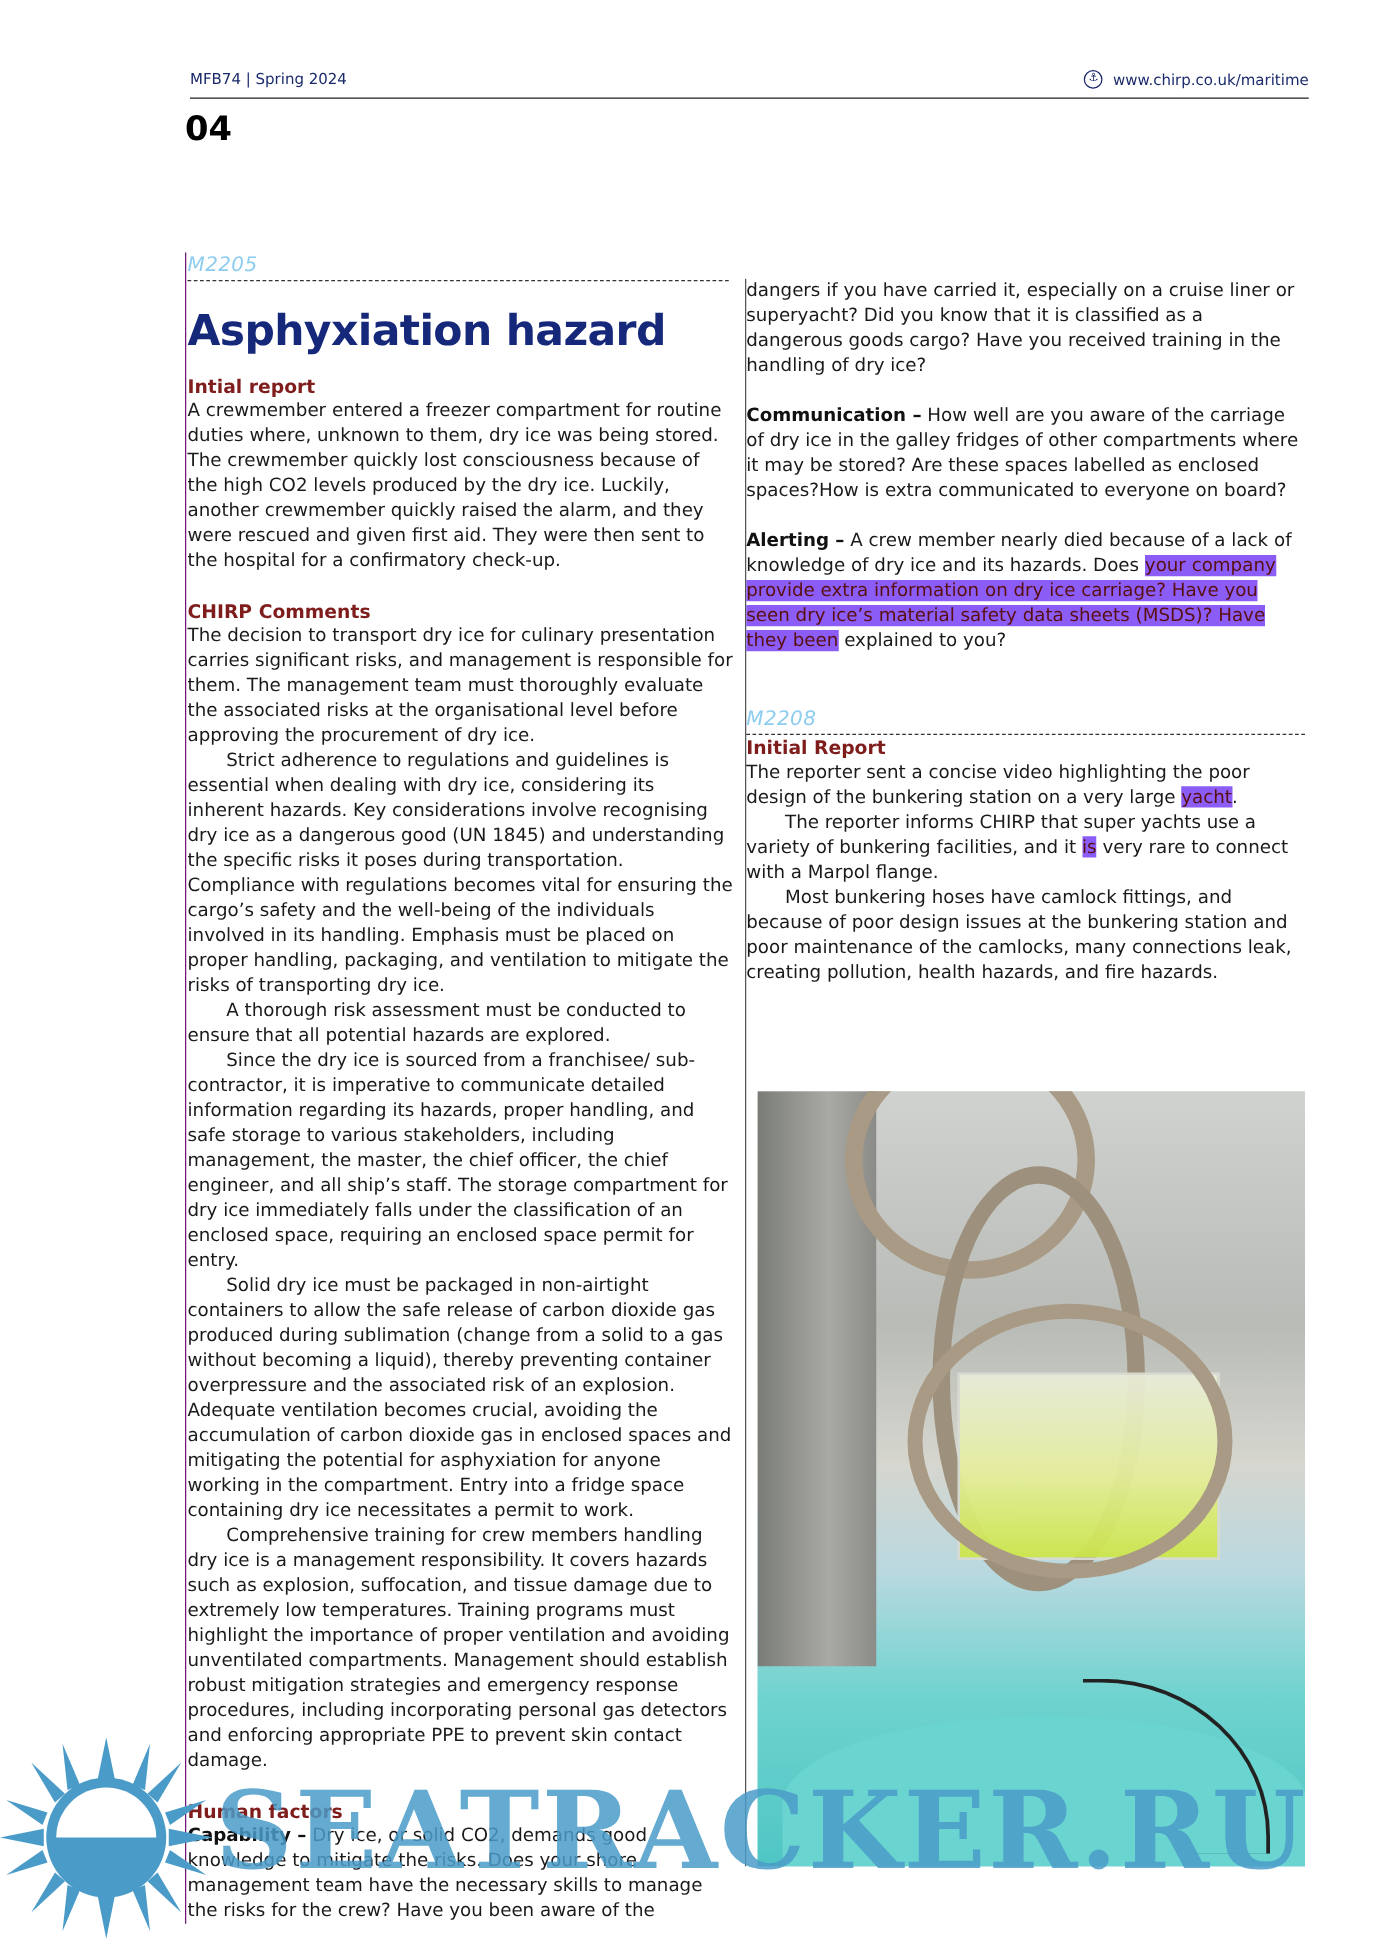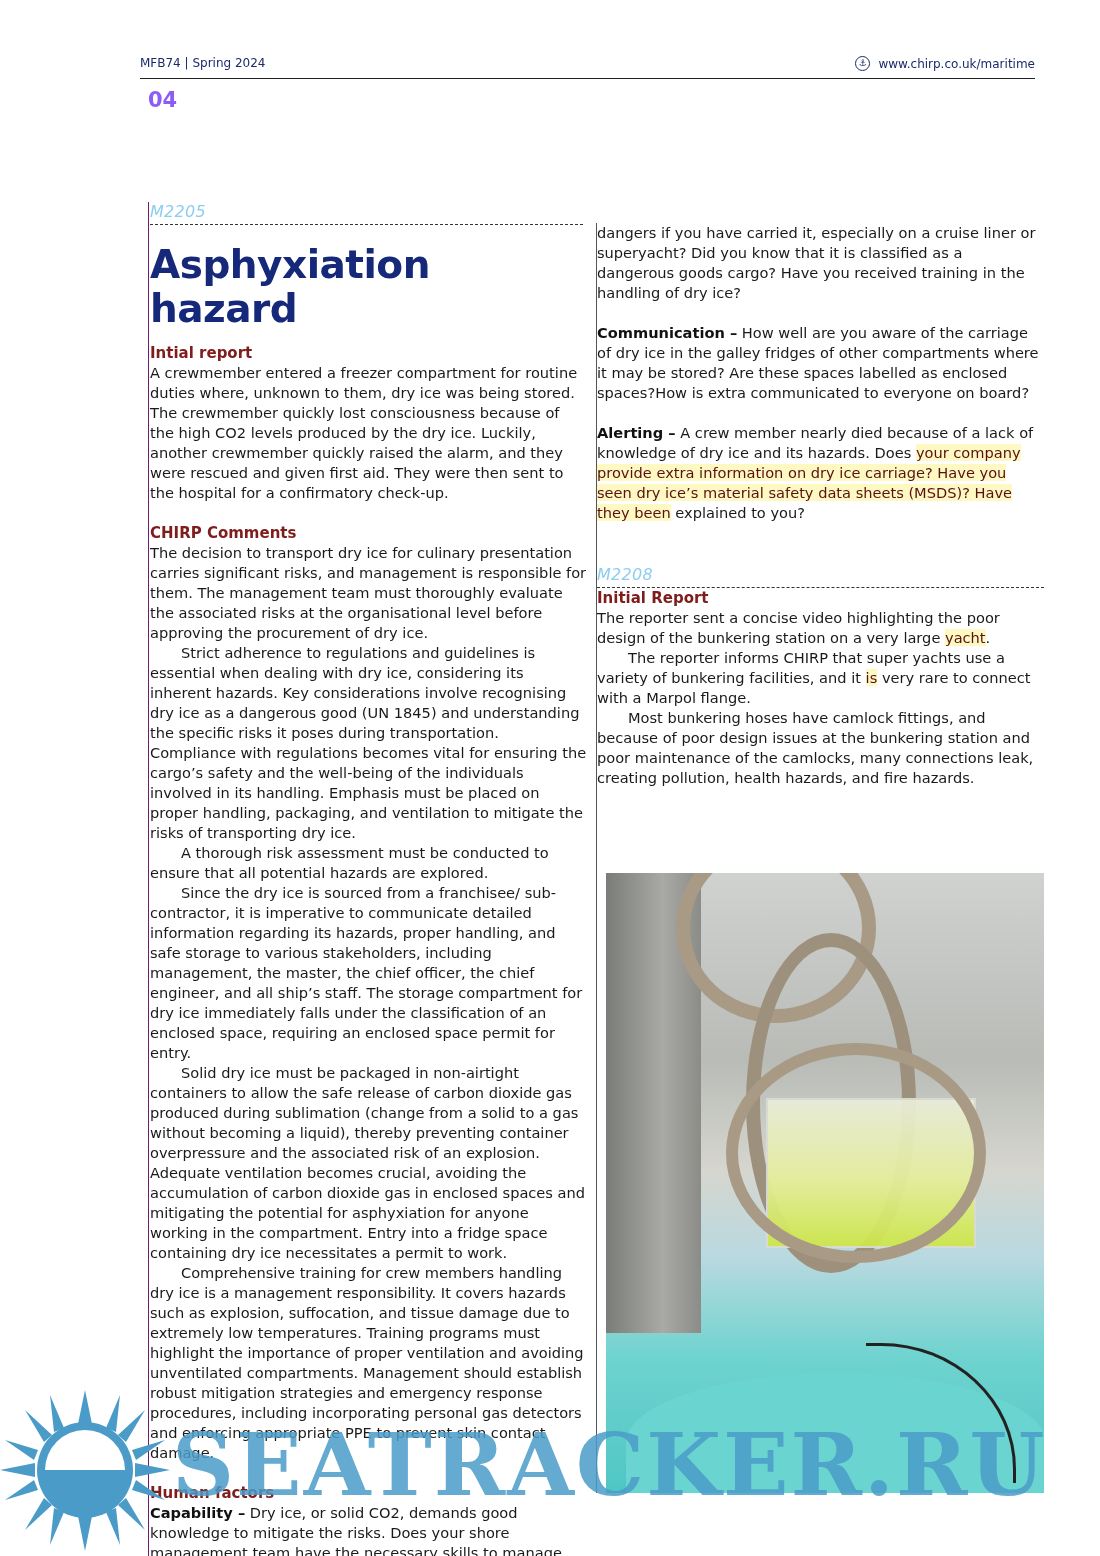--- a/index.html
+++ b/index.html
@@ -1,37 +1,37 @@
 <!DOCTYPE html>
 <html><head>
 <meta charset="utf-8">
 <style>
   * { box-sizing: border-box; margin: 0; padding: 0; }
   html, body { width: 1100px; height: 1556px; background: #ffffff; overflow: hidden; }
   body { position: relative; font-family: "DejaVu Sans", sans-serif; color: #1a1a1a; }
 
-  .header { position: absolute; left: 140px; top: 55px; width: 895px; height: 24px; border-bottom: 1.5px solid #222; }
+  .header { position: absolute; left: 152px; top: 55px; width: 895px; height: 24px; border-bottom: 1.5px solid #222; }
   .header .left { position: absolute; left: 0; top: 1px; font-size: 12px; color: #1b2a6b; }
   .header .right { position: absolute; right: 0; top: 1px; font-size: 12px; color: #1b2a6b; display: flex; align-items: center; gap: 8px; }
   .anchor-icon { width: 15px; height: 15px; border: 1px solid #1b2a6b; border-radius: 50%; display: inline-flex; align-items: center; justify-content: center; font-size: 9px; line-height: 1; }
-  .page-num { position: absolute; left: 148px; top: 88px; font-size: 21px; font-weight: bold; color: #8b5cf6; }
+  .page-num { position: absolute; left: 148px; top: 88px; font-size: 27px; font-weight: bold; color: #000000; }
 
   .col { position: absolute; font-size: 14.6px; line-height: 20px; }
   .col-left { left: 148px; top: 202px; width: 440px; border-left: 1px solid #701a75; padding-left: 0; }
   .col-left-inner { margin-left: 1px; }
   .col-right { left: 596px; top: 223px; width: 448px; border-left: 1px solid #555; height: 1270px; }
 
   .ref { font-style: italic; font-size: 16px; color: #8dcdf0; letter-spacing: 0.3px; padding-bottom: 2px; border-bottom: 1px dashed #333; margin-right: 5px; }
-  .title { font-size: 39px; font-weight: bold; color: #16287a; letter-spacing: -0.5px; line-height: 44px; margin-top: 18px; margin-bottom: 12px; }
+  .title { font-size: 34px; font-weight: bold; color: #16287a; letter-spacing: -0.5px; line-height: 44px; margin-top: 18px; margin-bottom: 12px; }
   .subhead { color: #7f1d1d; font-weight: bold; font-size: 15px; line-height: 20px; }
   p { margin: 0; }
   .indent { text-indent: 31px; }
   .gap { height: 20px; }
   .lbl { font-weight: bold; color: #111; }
-  .hl { background: #fef9c3; color: #5a1010; }
+  .hl { background: #8b5cf6; color: #5a1010; }
 
   .photo { position: absolute; left: 606px; top: 873px; width: 438px; height: 620px; overflow: hidden;
            background: linear-gradient(180deg, #cfd2cf 0%, #b8bbb6 30%, #d6d6cf 48%, #b9d9e0 62%, #6fd3cf 78%, #4fc6c4 100%); }
   .photo .pipe { position: absolute; left: 0; top: 0; width: 95px; height: 460px; background: linear-gradient(90deg,#7a7c78,#a9aaa5 60%,#8b8c88); }
   .photo .rope { position: absolute; border: 14px solid #a89a84; border-radius: 50%; }
   .photo .box { position: absolute; left: 160px; top: 225px; width: 210px; height: 150px; background: linear-gradient(180deg,#e9ecd9 0%,#e4ee9a 55%,#cde64a 100%); border: 2px solid #d9dcd2; opacity: 0.95; }
   .photo .tray { position: absolute; left: 20px; top: 500px; width: 420px; height: 140px; background: #6ad4d0; border-radius: 50% 50% 0 0; }
   .photo .cord { position: absolute; left: 260px; top: 470px; width: 150px; height: 140px; border-right: 3px solid #222; border-top: 3px solid #222; border-radius: 0 90% 0 0; }
 
   .watermark { position: absolute; left: 0; top: 1390px; width: 1100px; height: 161px; pointer-events: none; }

